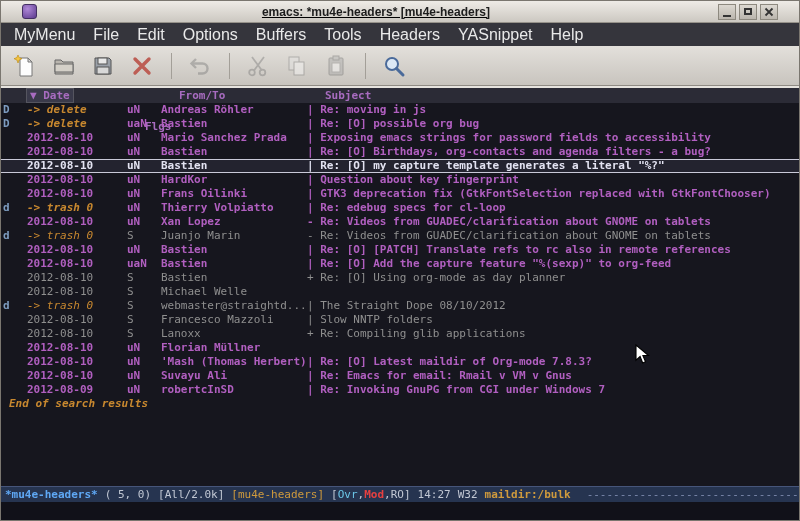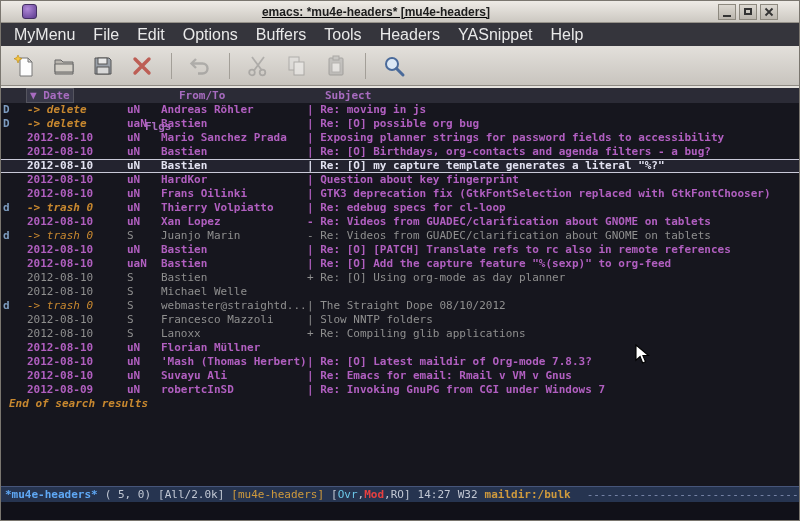--- a/index.html
+++ b/index.html
@@ -184,21 +184,21 @@
     <span class="c-date action">-&gt; delete</span>
     <span class="c-flags">uaN</span>
     <span class="c-from">Bastien</span>
     <span class="c-subject">| Re: [O] possible org bug</span>
   </div>
         <div class="row face-unread">
     <span class="c-mark"></span>
     <span class="c-date">2012-08-10</span>
     <span class="c-flags">uN</span>
     <span class="c-from">Mario Sanchez Prada</span>
-    <span class="c-subject">| Exposing planner strings for password fields to accessibility</span>
+    <span class="c-subject">| Exposing emacs strings for password fields to accessibility</span>
   </div>
         <div class="row face-unread">
     <span class="c-mark"></span>
     <span class="c-date">2012-08-10</span>
     <span class="c-flags">uN</span>
     <span class="c-from">Bastien</span>
     <span class="c-subject">| Re: [O] Birthdays, org-contacts and agenda filters - a bug?</span>
   </div>
         <div class="row face-unread current">
     <span class="c-mark"></span>

